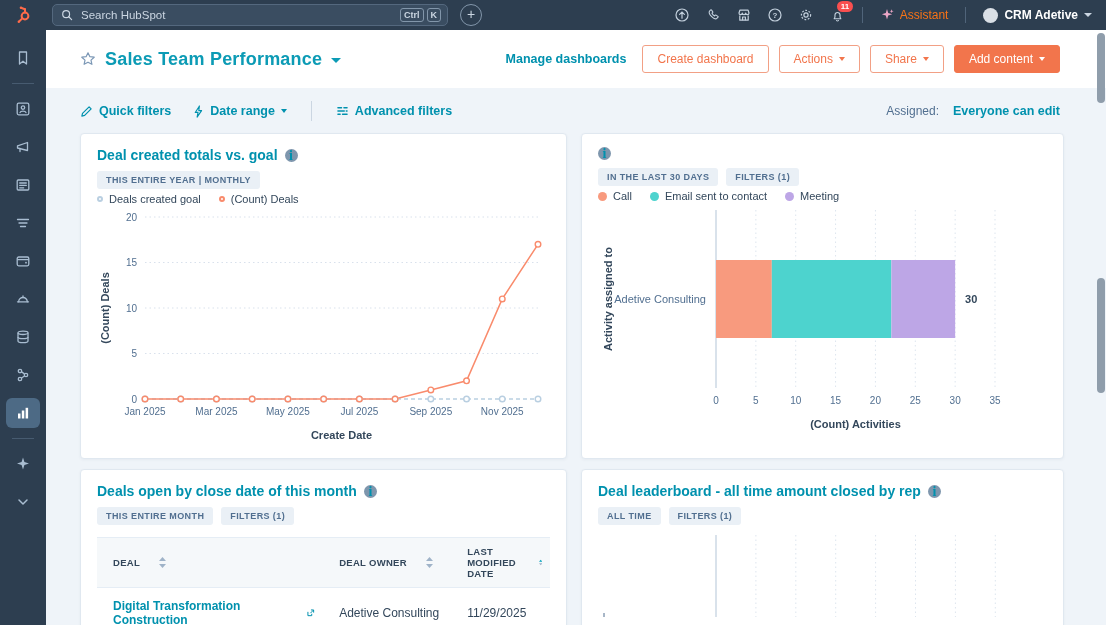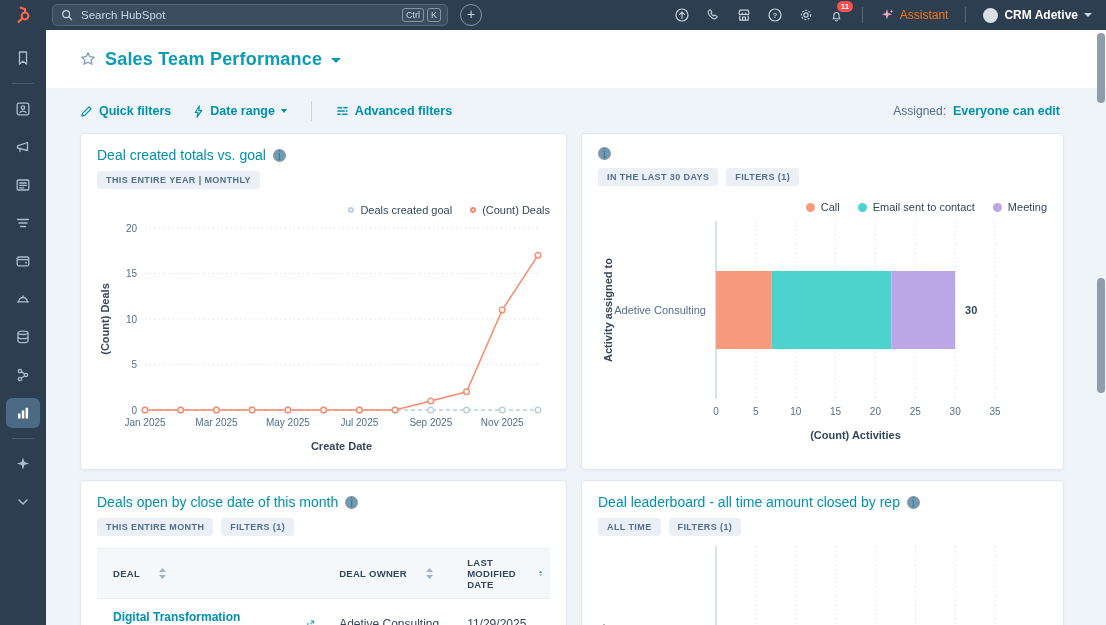--- a/index.html
+++ b/index.html
@@ -5,24 +5,24 @@
   * { margin:0; padding:0; box-sizing:border-box; }
   html,body { width:1106px; height:625px; overflow:hidden; font-family:"Liberation Sans", sans-serif; background:#fff; }
   body { position:relative; }
 
   
   .topnav { position:absolute; left:0; top:0; width:1106px; height:30px; background:#2d3e50; display:flex; align-items:center; padding:0 14px 0 12px; z-index:30; }
   .logo { width:22px; height:20px; display:flex; align-items:center; justify-content:center; margin-right:18px; cursor:pointer; }
   .search { width:396px; height:22px; background:#3a4d61; border:1px solid #54687e; border-radius:5px; display:flex; align-items:center; padding:0 6px 0 8px; cursor:text; }
   .search svg { flex:none; }
   .search .ph { color:#cbd6e2; font-size:11.5px; margin-left:8px; flex:1; }
-  .key { border:1px solid #8296aa; border-radius:3px; color:#cbd6e2; font-size:9px; line-height:12px; padding:0 3px; margin-left:3px; }
+  .key { border:1px solid #8296aa; border-radius:3px; color:#cbd6e2; font-size:9px; line-height:12px; padding:0 3px; margin-left:3px;font-weight:bold; }
   .plusbtn { width:22px; height:22px; border:1px solid #8296aa; border-radius:50%; color:#cbd6e2; font-size:14px; line-height:19px; text-align:center; margin-left:12px; cursor:pointer; }
   .nav-right { margin-left:auto; display:flex; align-items:center; gap:15px; }
-  .nav-ic { width:16px; height:16px; position:relative; cursor:pointer; display:flex; align-items:center; justify-content:center; }
+  .nav-ic { width:16px; height:16px; position:relative; cursor:pointer; display:flex; align-items:center; justify-content:flex-end; }
   .nbadge { position:absolute; top:-6px; left:8px; background:#fa4f4f; color:#fff; font-size:8px; font-weight:bold; border-radius:8px; padding:1.5px 4px; line-height:1; }
   .nav-div { width:1px; height:16px; background:#50647a; margin:0 2px; }
   .assist { display:flex; align-items:center; gap:6px; color:#f97316; font-size:12px; cursor:pointer; }
   .account { display:flex; align-items:center; gap:6px; color:#fff; font-size:12px; font-weight:bold; cursor:pointer; }
   .avatar { width:15px; height:15px; border-radius:50%; background:#d9dfe6; }
   .caret { width:0; height:0; border-left:4px solid transparent; border-right:4px solid transparent; border-top:4px solid #cbd6e2; }
 
   
   .sidebar { position:absolute; left:0; top:30px; width:46px; bottom:0; background:#2d3e50; display:flex; flex-direction:column; align-items:center; padding-top:13px; z-index:20; }
   .sb-item { width:34px; height:30px; margin-bottom:8px; display:flex; align-items:center; justify-content:center; border-radius:6px; cursor:pointer; color:#a9bdd1; }
@@ -37,32 +37,32 @@
   .tcaret { width:0; height:0; border-left:5px solid transparent; border-right:5px solid transparent; border-top:5px solid #0c9bb5; margin-top:2px; }
   .hdr-actions { margin-left:auto; display:flex; align-items:center; gap:10px; }
   .linkbtn { color:#0091ae; font-size:12.5px; font-weight:bold; cursor:pointer; margin-right:6px; }
   .obtn { border:1px solid #f2a085; color:#f2754c; background:#fff; font-size:12px; border-radius:3px; padding:6px 14px; cursor:pointer; display:flex; align-items:center; gap:6px; font-family:inherit; }
   .sbtn { background:#f2754c; border:1px solid #f2754c; color:#fff; font-size:12px; border-radius:3px; padding:6px 14px; cursor:pointer; display:flex; align-items:center; gap:6px; font-family:inherit; }
   .bcaret { width:0; height:0; border-left:3.5px solid transparent; border-right:3.5px solid transparent; border-top:4px solid currentColor; }
 
   .filter-row { display:flex; align-items:center; margin:13px 46px 0 34px;justify-content:space-between; }
   .f-item { display:flex; align-items:center; gap:6px; color:#0091ae; font-size:12.5px; font-weight:bold; cursor:pointer; margin-right:22px; }
   .f-div { width:1px; height:20px; background:#cbd6e2; margin:0 24px 0 2px; }
-  .assigned { margin-left:auto; font-size:12px; color:#516f90; display:flex; gap:7px; align-items:center; }
+  .assigned { margin-left:auto; font-size:12px; color:#516f90; display:flex; gap:14px; align-items:center; }
   .assigned b { color:#0091ae; font-size:12.5px; cursor:pointer; }
 
   .cards { margin:12px 44px 0 34px; display:grid; grid-template-columns:487px 1fr; gap:10px 14px; }
   .card { background:#fff; border:1px solid #e0e8f0; border-radius:4px; box-shadow:0 1px 3px rgba(45,62,80,.05); padding:13px 16px; }
   .card.r2 { height:280px; }
   .card-title { display:flex; align-items:center; gap:7px; }
-  .card-title span { color:#0091ae; font-size:14px; font-weight:normal; cursor:pointer; }
+  .card-title span { color:#0091ae; font-size:14px; font-weight:bold; cursor:pointer; }
   .info { width:13px; height:13px; border-radius:50%; background:#7e96ad; color:#fff; font-size:9px; font-weight:bold; text-align:center; line-height:13px; font-family:"Liberation Serif", serif; flex:none; }
   .badges { margin-top:8px; display:flex; gap:8px; }
   .badge { background:#eaf0f6; color:#516f90; font-size:9px; font-weight:bold; letter-spacing:.4px; padding:4px 9px; border-radius:3px; }
-  .legend { margin-top:15px; display:flex; gap:18px; flex-wrap:wrap;justify-content:flex-end; }
+  .legend { margin-top:4px; display:flex; gap:18px; flex-wrap:wrap; }
   .leg-item { display:flex; align-items:center; gap:6px; font-size:11px; color:#33475b; }
   .dot { width:9px; height:9px; border-radius:50%; }
   .dot.hollow { width:6px; height:6px; border:2px solid; background:#fff !important; }
 
   table { width:100%; border-collapse:collapse; margin-top:12px; }
   th { background:#f5f8fa; text-align:left; font-size:9.5px; color:#33475b; letter-spacing:.3px; padding:8px 8px 8px 16px; border-top:1px solid #e5edf5; border-bottom:1px solid #e5edf5; vertical-align:middle; }
   th .thwrap { display:flex; align-items:center; gap:19px; cursor:pointer; }
   td { font-size:12px; color:#33475b; padding:11px 8px 11px 16px; border-bottom:1px solid #e5edf5; }
   td.deal a { color:#0091ae; font-weight:bold; text-decoration:none; display:flex; align-items:center; gap:5px; cursor:pointer; }
   .colw1 { width:auto; } .colw2 { width:128px; } .colw3 { width:92px; }
@@ -265,20 +265,38 @@
 
 <div class="main">
 
   <div class="header-band">
     <div class="title-wrap">
       <svg width="16" height="16" viewBox="0 0 16 16">
           <path d="M8 1.8l1.9 3.9 4.3.5-3.2 2.9.9 4.2L8 11.2l-3.9 2.1.9-4.2L1.8 6.2l4.3-.5z" stroke="#7c98b6" stroke-width="1.2" fill="none" stroke-linejoin="round"></path>
         </svg>
       <span class="page-title">Sales Team Performance</span>
       <span class="tcaret"></span>
+    </div>
+    <div class="hdr-actions">
+      <span class="linkbtn">Manage dashboards</span>
+      <button class="obtn">
+          <span>Create dashboard</span>
+        </button>
+      <button class="obtn">
+          <span>Actions</span>
+          <span class="bcaret"></span>
+        </button>
+      <button class="obtn">
+          <span>Share</span>
+          <span class="bcaret"></span>
+        </button>
+      <button class="sbtn">
+          <span>Add content</span>
+          <span class="bcaret"></span>
+        </button>
     </div>
   </div>
 
   <div class="filter-row">
     <div class="f-item">
       <svg width="13" height="13" viewBox="0 0 14 14">
           <path d="M2 12l.7-3L9.8 2l2.2 2.2-7 7z" stroke="#0091ae" stroke-width="1.3" fill="none" stroke-linejoin="round"></path>
         </svg>
       <span>Quick filters</span>
     </div>

